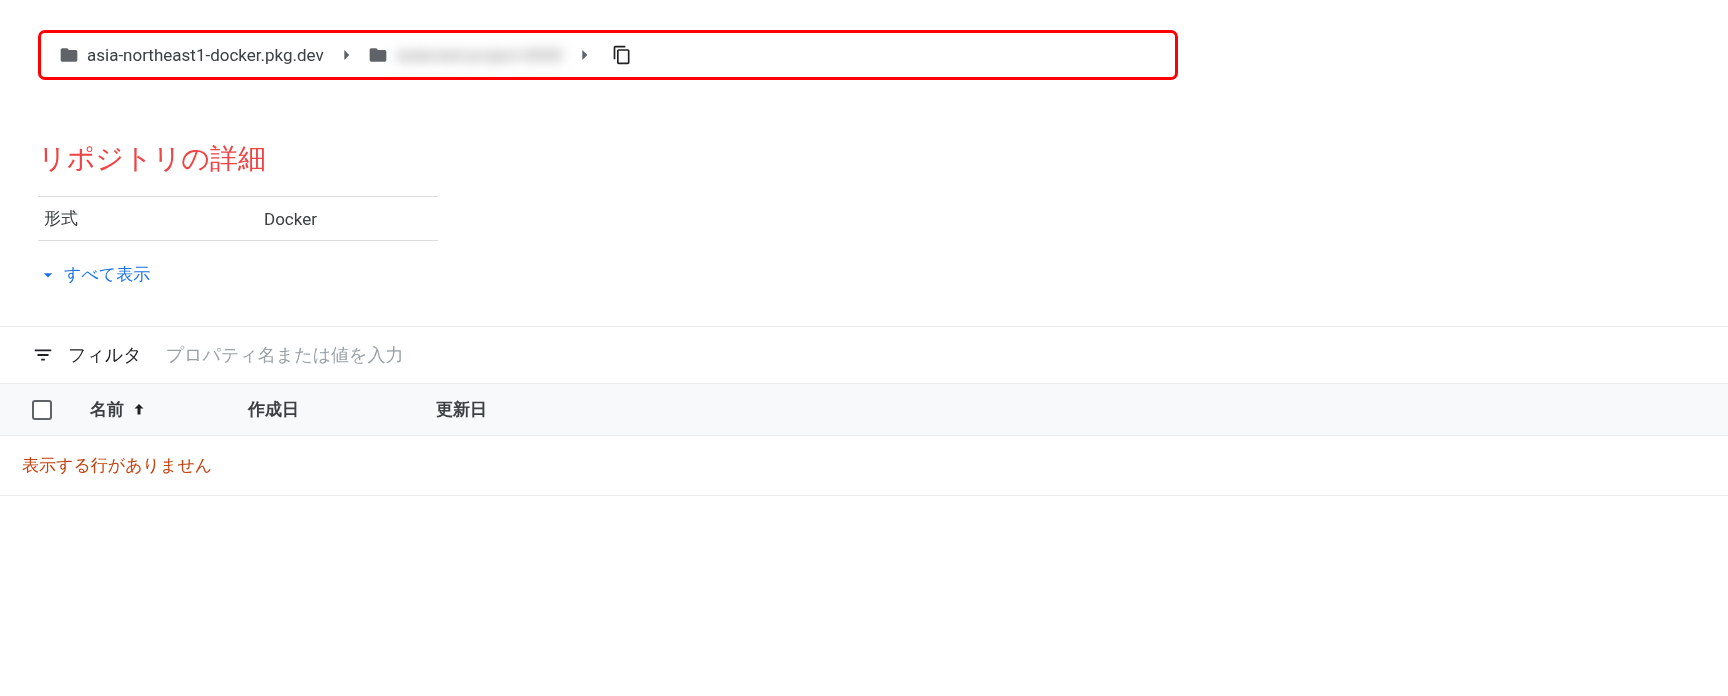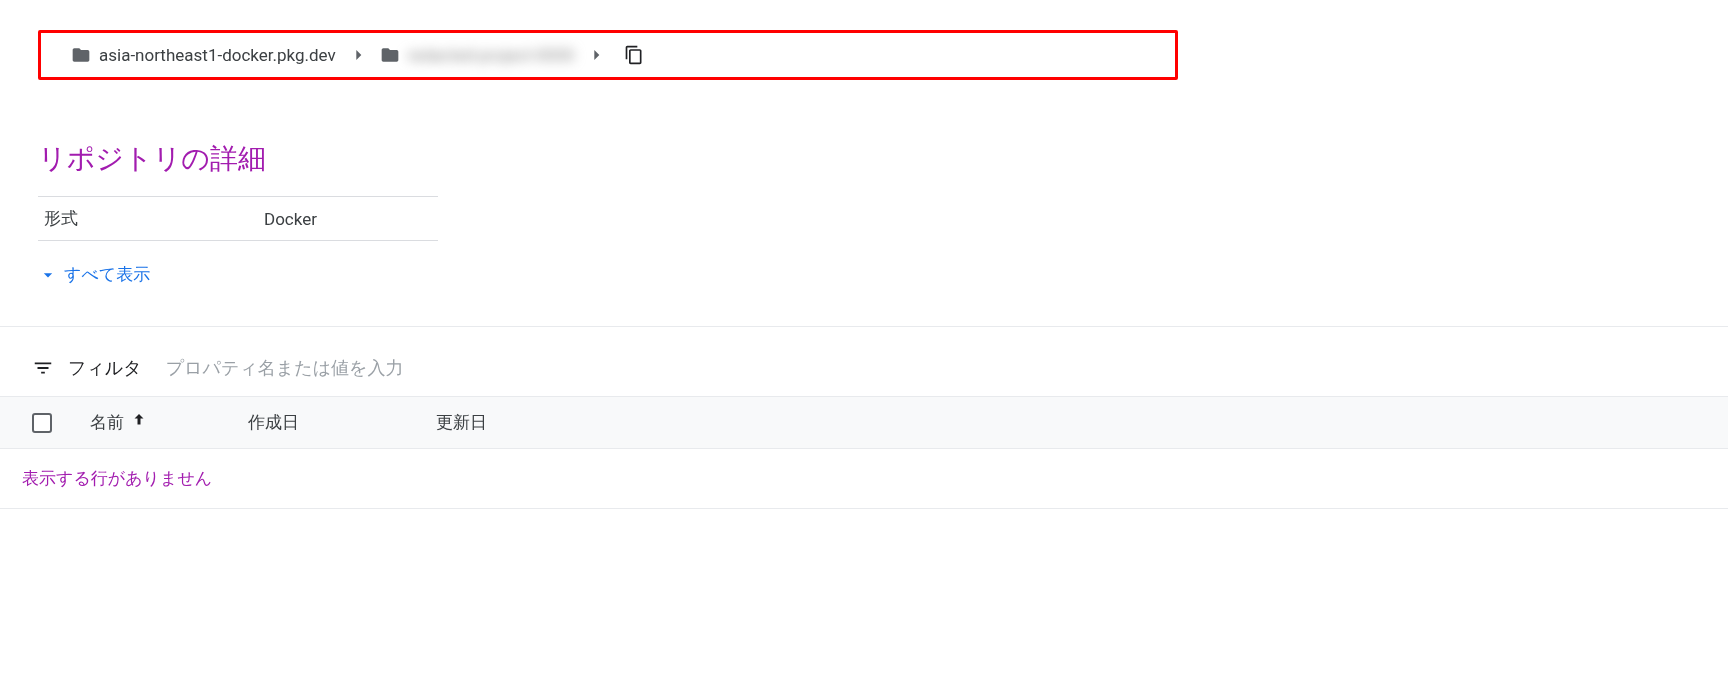--- a/index.html
+++ b/index.html
@@ -5,22 +5,22 @@
     * { margin: 0; padding: 0; box-sizing: border-box; }
     body {
       font-family: "Google Sans", Roboto, Arial, sans-serif;
       background: #fff;
       color: #202124;
       font-size: 14px;
     }
     .breadcrumb-wrap {
       margin: 30px 38px 10px 38px;
       border: 3px solid #ff0000;
-      border-radius: 2px;
-      padding: 10px 30px;
+      border-radius: 7px;
+      padding: 10px 18px;
       display: flex;
       align-items: center;
       gap: 12px;
       width: 1140px;
     }
     .crumb {
       display: flex;
       align-items: center;
       gap: 8px;
       font-size: 17px;
@@ -41,21 +41,21 @@
       align-items: center;
       justify-content: center;
       width: 24px; height: 24px;
       cursor: pointer;
       margin-left: 4px;
     }
     .section-title {
       margin: 60px 0 18px 38px;
       font-size: 28px;
       font-weight: 400;
-      color: #a21caf;
+      color: #ef4444;
     }
     .details-table {
       margin-left: 38px;
       border-collapse: collapse;
       width: 400px;
     }
     .details-table td {
       border-top: 1px solid #dadce0;
       border-bottom: 1px solid #dadce0;
       padding: 10px 6px;
@@ -71,21 +71,21 @@
       margin: 22px 0 0 38px;
       color: #1a73e8;
       font-size: 17px;
       cursor: pointer;
     }
     .filter-bar {
       display: flex;
       align-items: center;
       gap: 14px;
       margin-top: 40px;
-      padding: 29px 0 16px 32px;
+      padding: 16px 0 16px 32px;
       border-top: 1px solid #e8eaed;
       border-bottom: 1px solid #e8eaed;
     }
     .filter-label {
       font-size: 18px;
       font-weight: 500;
       color: #202124;
       margin-right: 10px;
     }
     .filter-input {
@@ -106,28 +106,28 @@
       border-bottom: 1px solid #e8eaed;
     }
     .chk {
       width: 20px; height: 20px;
       border: 2px solid #5f6368;
       border-radius: 3px;
       background: #fff;
       display: inline-block;
       cursor: pointer;
     }
-    .th { font-size: 17px; color: #3c4043; display: flex; align-items: flex-start; gap: 6px; }
+    .th { font-size: 17px; color: #3c4043; display: flex; align-items: center; gap: 6px; font-weight: bold; }
     .th-name { width: 120px; }
     .th-created { width: 150px; }
     .th-updated { width: 120px; }
     .empty-row {
       padding: 18px 0 18px 22px;
       font-size: 17px;
-      color: #a21caf;
+      color: #c2410c;
       border-bottom: 1px solid #e8eaed;
     }
     svg { flex-shrink: 0; }
   </style>
 </head>
 <body>
 
 <div class="breadcrumb-wrap">
   <span class="crumb crumb-link">
     <svg width="20" height="20" viewBox="0 0 24 24">

